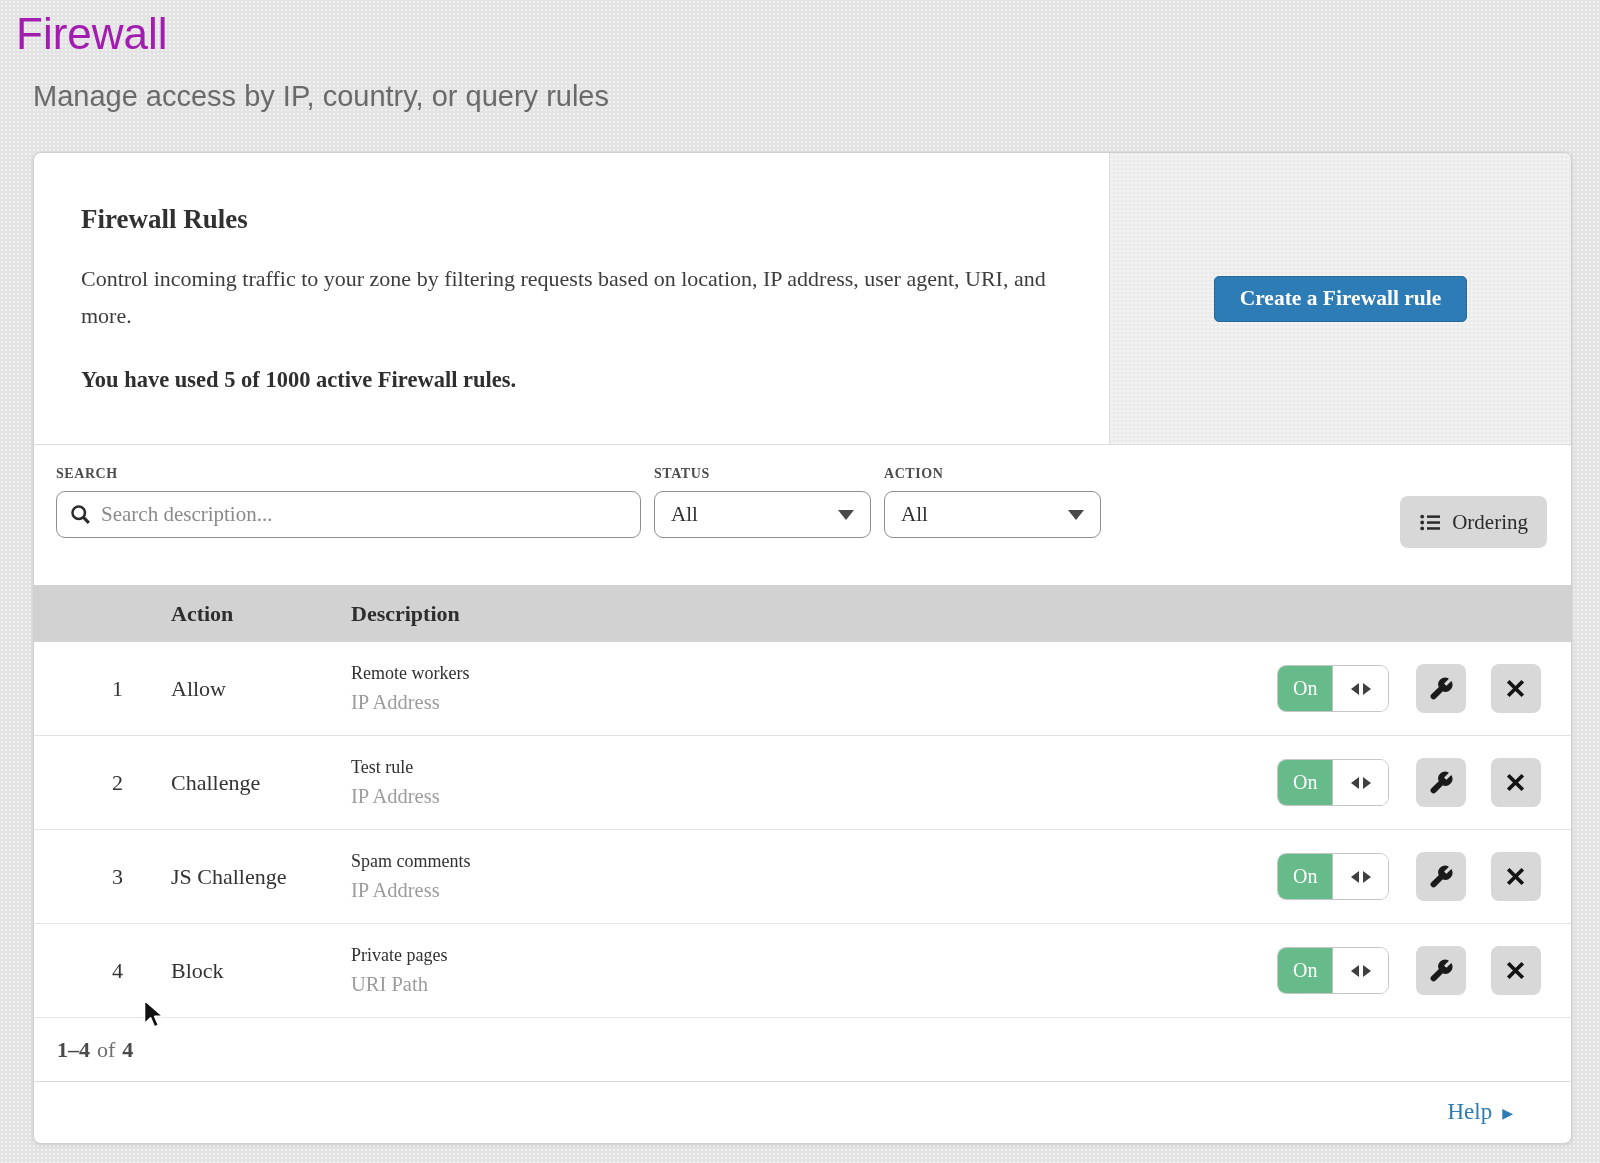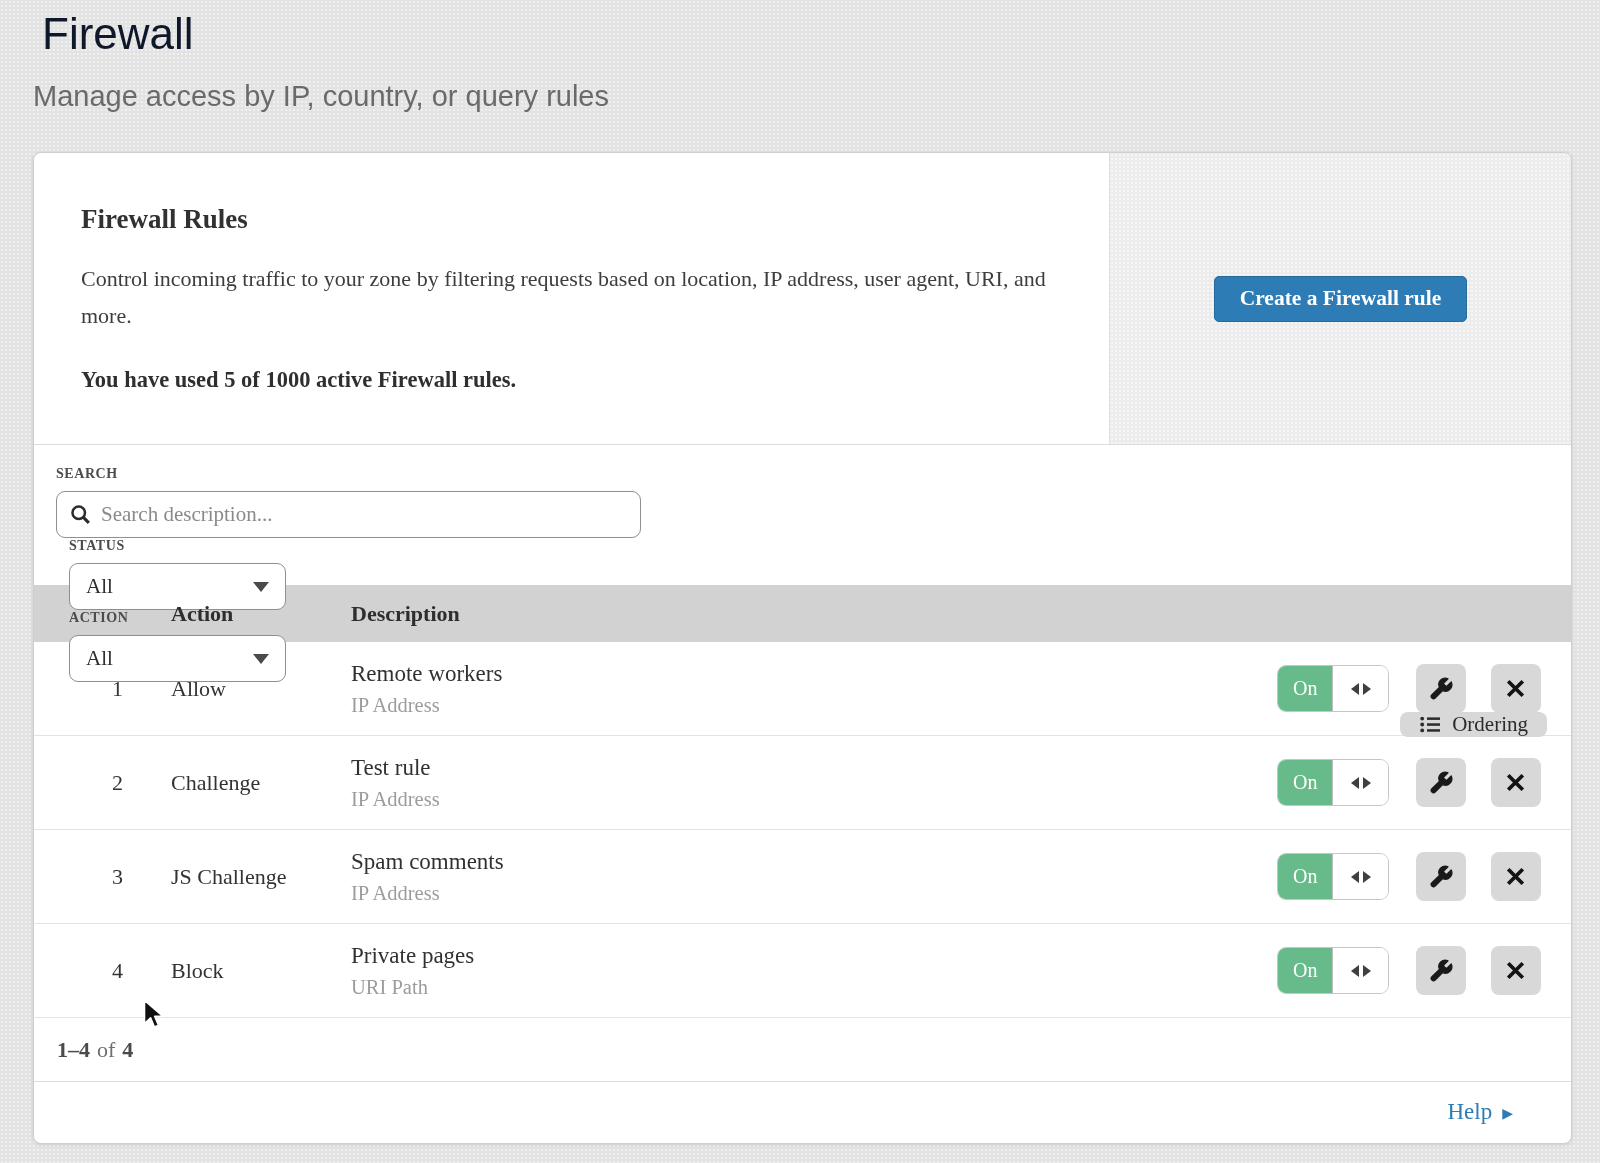--- a/index.html
+++ b/index.html
@@ -12,22 +12,22 @@
   html,body{margin:0;padding:0;}
   body{
     width:1600px;height:1163px;overflow:hidden;position:relative;
     background-color:var(--page-bg);
     background-image:radial-gradient(rgba(255,255,255,.45) 1px, rgba(0,0,0,0) 1px);
     background-size:4px 4px;
     font-family:"Liberation Sans","DejaVu Sans",sans-serif;
     color:#333;
   }
   .page-title{
-    margin:0;padding:6px 0 0 42px;
-    font-size:44px;line-height:56px;font-weight:500;color:#0f172a;
+    margin:0;padding:6px 0 0 16px;
+    font-size:44px;line-height:56px;font-weight:500;color:#a21caf;
   }
   .page-subtitle{
     padding-left:33px;margin-top:14px;
     font-size:29px;line-height:40px;font-weight:400;color:#6a6a6a;
   }
   .card{
     position:absolute;left:33px;top:152px;width:1539px;height:992px;
     background:#fff;border:1px solid #cfcfcf;border-radius:8px;
     box-shadow:0 1px 4px rgba(0,0,0,.10);
     font-family:Liberation Serif, serif;
@@ -48,21 +48,21 @@
     background-size:4px 4px;
     border-left:1px solid #e0e0e0;border-top-right-radius:8px;
     display:flex;align-items:center;justify-content:center;
   }
   .create-btn{
     min-width:253px;height:46px;padding:0 20px;white-space:nowrap;
     background:var(--blue);color:#fff;border:1px solid #26699b;border-radius:5px;
     font-family:inherit;font-size:21.5px;font-weight:700;cursor:pointer;
   }
   
-  .filters{height:140px;display:flex;align-items:flex-start;padding:21px 24px 0 22px;flex-direction:column;}
+  .filters{height:140px;display:flex;align-items:flex-start;padding:21px 24px 0 22px;}
   .filter-label{
     display:block;font-size:14px;font-weight:700;color:#4c4c4c;
     letter-spacing:.04em;margin-bottom:9px;
   }
   .search-group{width:585px;}
   .search-box{position:relative;}
   .search-box input{
     width:100%;height:47px;border:1.5px solid #8f8f8f;border-radius:9px;
     padding:0 14px 0 44px;font-family:inherit;font-size:21px;color:#333;outline:none;
     background:#fff;
@@ -82,21 +82,21 @@
     background:#d8d8d8;border:none;border-radius:8px;cursor:pointer;
     display:flex;align-items:center;gap:11px;
     font-family:inherit;font-size:21px;color:#2b2b2b;
   }
   
   .grid{display:grid;grid-template-columns:137px 180px 1fr 294px;align-items:center;}
   .thead{height:57px;background:var(--band);font-size:22px;font-weight:700;color:#2e2e2e;}
   .col-num{text-align:center;padding-left:30px;font-size:22px;color:#333;}
   .row{height:94px;border-bottom:1px solid #e3e3e3;}
   .rule-action{font-size:22px;color:#333;}
-  .desc-title{font-size:23px;color:#313131;}
+  .desc-title{font-size:18px;color:#313131;}
   .desc-sub{font-size:20.5px;color:#9c9c9c;margin-top:7px;}
   .controls{display:flex;align-items:center;padding-right:30px;gap:12px;}
   .toggle{
     width:127px;height:47px;border:1px solid #c6c6c6;border-radius:9px;
     overflow:hidden;display:flex;cursor:pointer;background:#fff;
   }
   .toggle-on{
     flex:1;background:var(--green);color:#fff;font-size:20px;
     display:flex;align-items:center;justify-content:center;
   }

